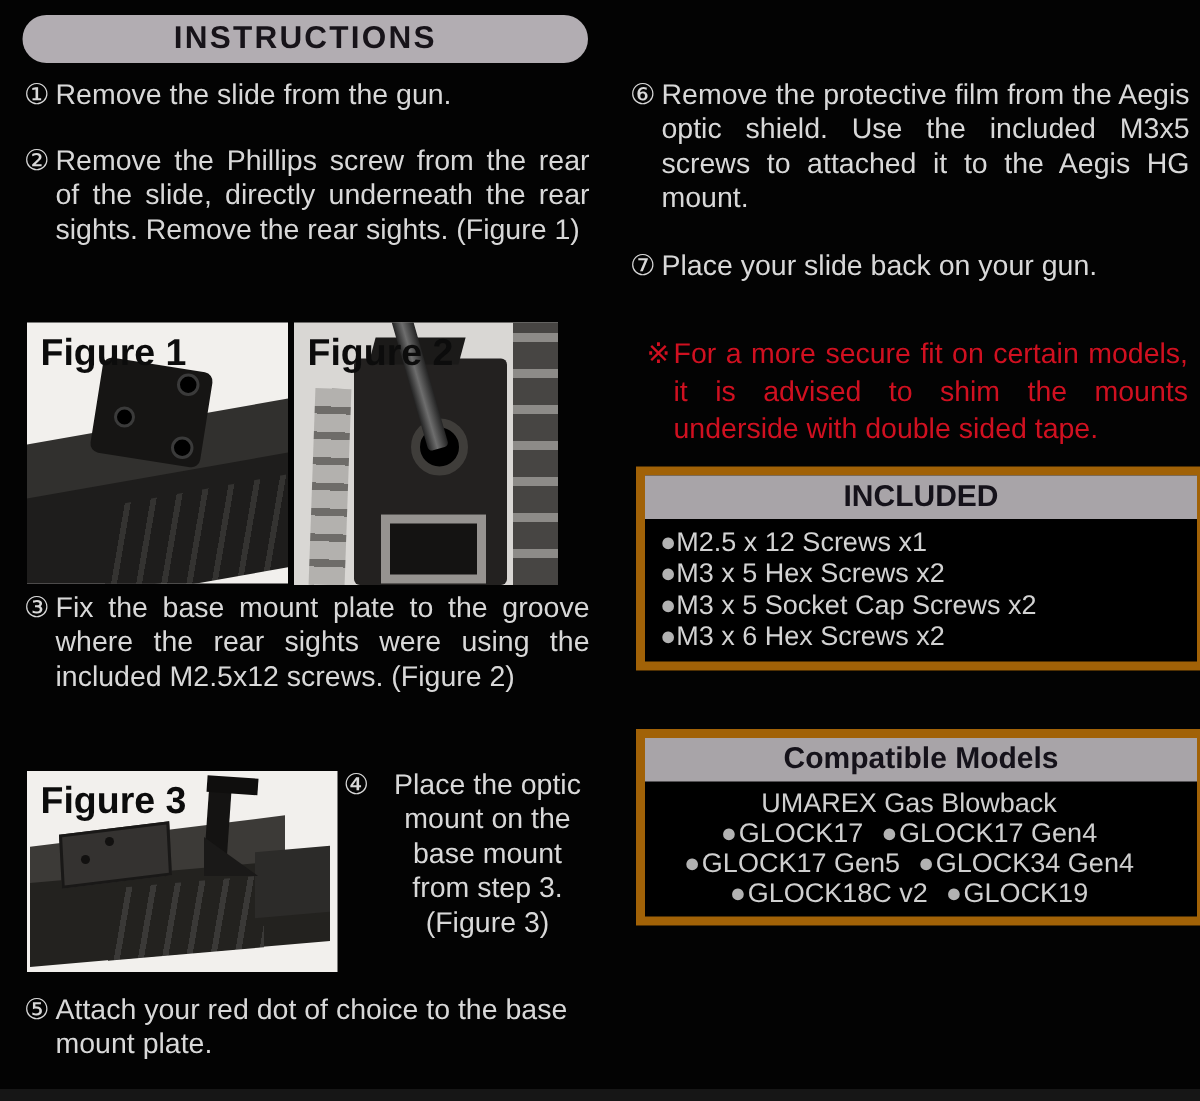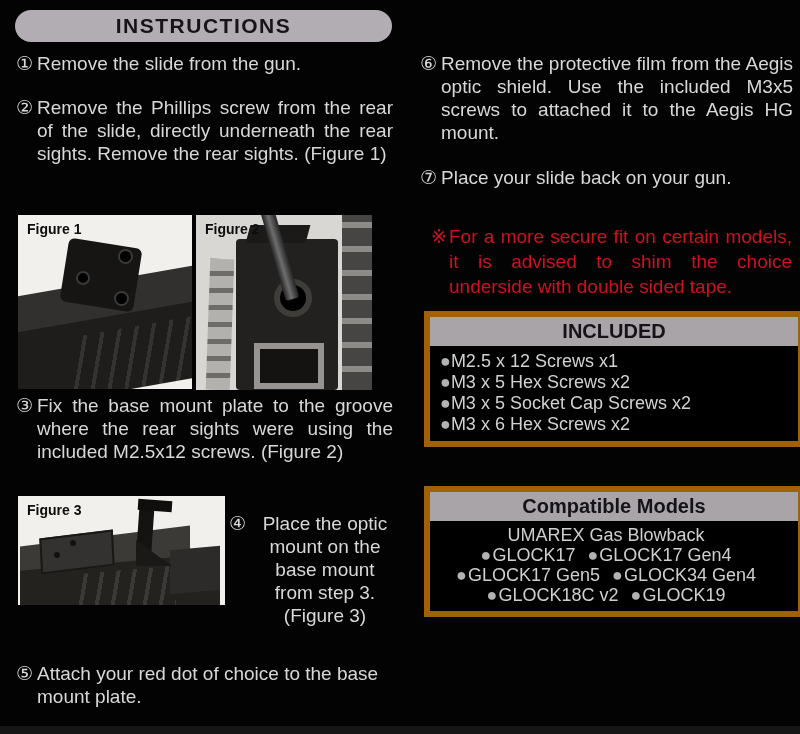--- a/index.html
+++ b/index.html
@@ -18,21 +18,21 @@
   .step .body.loose{padding-left:26px;}
 
   
   .rednote{position:absolute;left:431px;top:224px;width:361px;color:#d01020;
            font-size:19px;line-height:25px;}
   .rednote .mark{position:absolute;left:0;top:0;}
   .rednote .body{display:block;padding-left:18px;text-align:justify;}
 
   
   .fig{position:absolute;background:#f2f0ed;overflow:hidden;}
-  .fig .flabel{position:absolute;left:9px;top:6px;font-size:14px;font-weight:bold;color:#0c0c0c;z-index:5;}
+  .fig .flabel{position:absolute;left:9px;top:6px;font-size:25px;font-weight:bold;color:#0c0c0c;z-index:5;}
   .shape{position:absolute;}
 
   
   .infobox{position:absolute;width:368px;border:6px solid #a16207;background:#000;}
   .infobox .hdr{background:#a8a4a8;color:#15121a;text-align:center;font-weight:bold;
                 font-size:20px;height:29px;line-height:29px;}
   .inc-list{padding:5px 6px 6px 10px;}
   .inc-item{color:#d2d2d2;font-size:18px;line-height:21px;white-space:nowrap;}
   .inc-item .blt{color:#b2b2b2;}
   .cm-body{padding:4px 20px 6px 4px;text-align:center;color:#cfcfcf;font-size:18px;line-height:20px;}
@@ -81,21 +81,21 @@
     <div class="shape" style="left:78px;top:64px;width:26px;height:26px;border-radius:50%;background:#000;border:6px solid #3f3d3a;"></div>
     <div class="shape" style="left:58px;top:128px;width:58px;height:34px;border:6px solid #969390;background:#141312;"></div>
     <div class="shape" style="left:62px;top:-12px;width:14px;height:100px;background:linear-gradient(90deg,#232323,#6e6e6e 45%,#232323);border-radius:3px;transform-origin:top center;transform:rotate(-16deg);"></div>
   </div>
 
   <div class="step" style="left:16px;top:394px;width:377px;">
     <span class="num">③</span>
     <span class="body">Fix the base mount plate to the groove where the rear sights were using the included M2.5x12 screws. (Figure 2)</span>
   </div>
 
-  <div class="fig" style="left:18px;top:496px;width:207px;height:109px;">
+  <div class="fig" style="left:18px;top:514px;width:207px;height:134px;">
     <span class="flabel">Figure 3</span>
     <div class="shape" style="left:2px;top:40px;width:170px;height:38px;background:#3c3a37;transform:skewY(-7deg);"></div>
     <div class="shape" style="left:2px;top:66px;width:200px;height:56px;background:#23221f;transform:skewY(-5deg);"></div>
     <div class="shape" style="left:54px;top:74px;width:104px;height:48px;background:repeating-linear-gradient(100deg,#23221f 0 12px,#3a3937 12px 16px);transform:skewY(-5deg);"></div>
     <div class="shape" style="left:152px;top:52px;width:50px;height:44px;background:#2c2b29;transform:skewY(-5deg);"></div>
     <div class="shape" style="left:22px;top:38px;width:70px;height:32px;background:#343230;border:2px solid #191817;transform:rotate(-7deg) skewX(-4deg);"></div>
     <div class="shape" style="left:52px;top:44px;width:6px;height:6px;border-radius:50%;background:#121110;"></div>
     <div class="shape" style="left:36px;top:56px;width:6px;height:6px;border-radius:50%;background:#121110;"></div>
     <div class="shape" style="left:120px;top:6px;width:15px;height:52px;background:#141312;transform:rotate(4deg);"></div>
     <div class="shape" style="left:120px;top:4px;width:34px;height:11px;background:#0f0e0d;transform:rotate(4deg);"></div>
@@ -117,21 +117,21 @@
     <span class="body">Remove the protective film from the Aegis optic shield. Use the included M3x5 screws to attached it to the Aegis HG mount.</span>
   </div>
 
   <div class="step" style="left:420px;top:166px;width:373px;">
     <span class="num">⑦</span>
     <span class="body">Place your slide back on your gun.</span>
   </div>
 
   <div class="rednote">
     <span class="mark">※</span>
-    <span class="body">For a more secure fit on certain models, it is advised to shim the choice underside with double sided tape.</span>
+    <span class="body">For a more secure fit on certain models, it is advised to shim the mounts underside with double sided tape.</span>
   </div>
 
   <div class="infobox" style="left:424px;top:311px;">
     <div class="hdr">INCLUDED</div>
     <div class="inc-list">
       <div class="inc-item"><span class="blt">●</span><span>M2.5 x 12 Screws x1</span></div>
       <div class="inc-item"><span class="blt">●</span><span>M3 x 5 Hex Screws x2</span></div>
       <div class="inc-item"><span class="blt">●</span><span>M3 x 5 Socket Cap Screws x2</span></div>
       <div class="inc-item"><span class="blt">●</span><span>M3 x 6 Hex Screws x2</span></div>
     </div>

